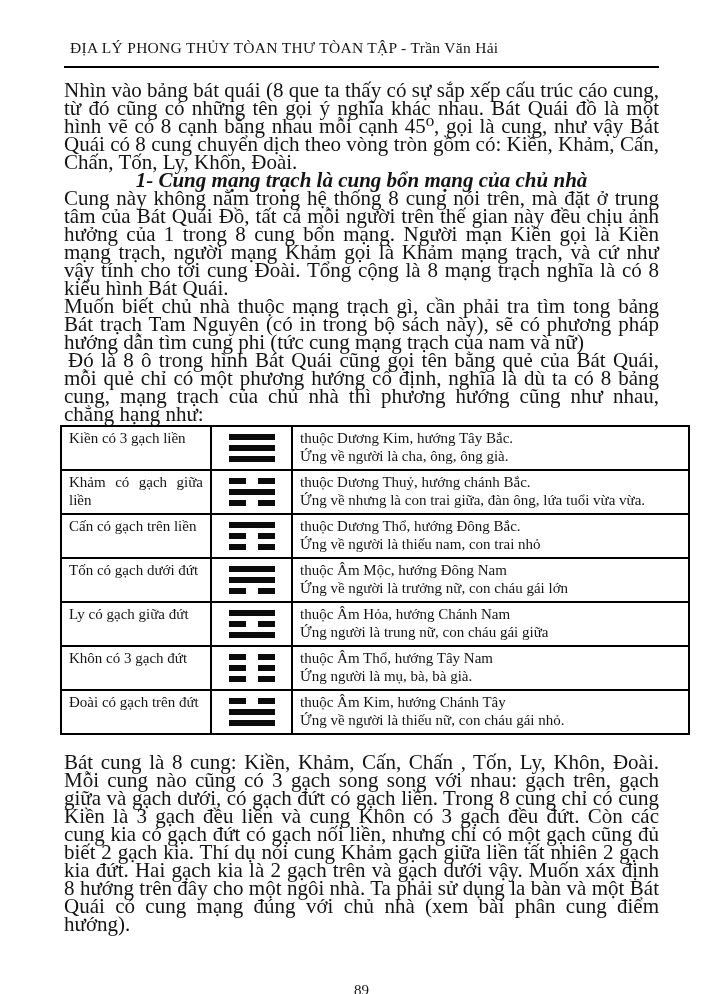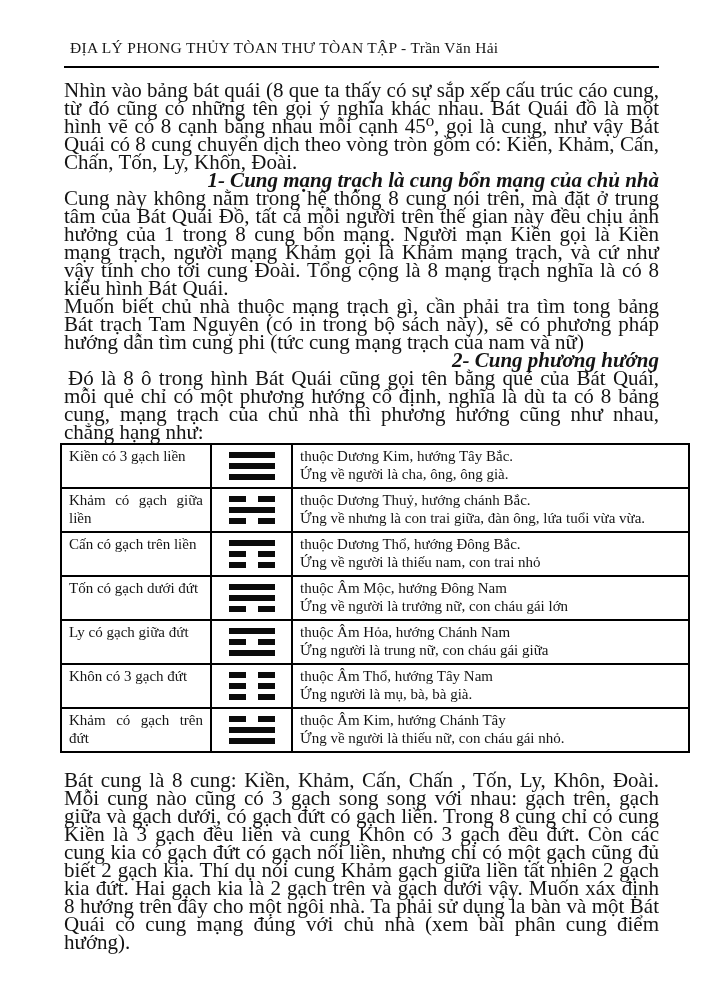--- a/index.html
+++ b/index.html
@@ -17,21 +17,21 @@
     font-size:15.5px;line-height:20px;letter-spacing:0.3px;
     padding-left:6px;white-space:nowrap;
   }
   .header-rule{
     border:none;border-top:2px solid #000;margin:8px 0 13px 0;height:0;
   }
   .body p{
     margin:0;font-size:21px;line-height:18px;text-align:justify;
   }
   .body p.h{
-    font-weight:bold;font-style:italic;text-align:right;
+    font-weight:bold;font-style:italic;text-align:center;
   }
   .p-ind{text-indent:4px;}
   table.bagua{
     border-collapse:collapse;margin:2px 0 0 -4px;width:583px;table-layout:fixed;
   }
   table.bagua td{
     border:2px solid #000;font-size:15px;line-height:18px;
     padding:2px 7px;vertical-align:top;box-sizing:border-box;
   }
   td.c-label{width:150px;text-align:justify;}
@@ -55,21 +55,20 @@
 
   <div class="header-title">ĐỊA LÝ PHONG THỦY TÒAN THƯ  TÒAN TẬP -  Trần Văn Hải</div>
 
   <hr class="header-rule">
 
   <div class="body">
     <p>Nhìn vào bảng bát quái (8 que ta thấy có sự sắp xếp cấu trúc cáo cung, từ đó cũng có những tên gọi ý nghĩa khác nhau. Bát Quái đồ là một hình vẽ có 8 cạnh bằng nhau mỗi cạnh 45⁰, gọi là cung, như vậy Bát Quái có 8 cung chuyển dịch theo vòng tròn gồm có: Kiền, Khảm, Cấn, Chấn, Tốn, Ly, Khôn, Đoài.</p>
     <p class="h">1- Cung mạng trạch là cung bổn mạng của chủ nhà</p>
     <p>Cung này không nằm trong hệ thống 8 cung nói trên, mà đặt ở trung tâm của Bát Quái Đồ, tất cả mỗi người trên thế gian này đều chịu ảnh hưởng của 1 trong 8 cung bổn mạng. Người mạn Kiền gọi là Kiền mạng trạch, người mạng Khảm gọi là Khảm mạng trạch, và cứ như vậy tính cho tới cung Đoài. Tổng cộng là 8 mạng trạch nghĩa là có 8 kiểu hình Bát Quái.</p>
     <p>Muốn biết chủ nhà thuộc mạng trạch gì, cần phải tra tìm tong bảng Bát trạch Tam Nguyên (có in trong bộ sách này), sẽ có phương pháp hướng dẫn tìm cung phi (tức cung mạng trạch của nam và nữ)</p>
-    <p class="h">2- Cung phương hướng</p>
     <p class="p-ind">Đó là 8 ô trong hình Bát Quái cũng gọi tên bằng quẻ của Bát Quái, mỗi quẻ chỉ có một phương hướng cố định, nghĩa là dù ta có 8 bảng cung, mạng trạch của chủ nhà thì phương hướng cũng như nhau, chẳng hạng như:</p>
   </div>
 
   <table class="bagua">
     <tbody>
         <tr>
           <td class="c-label">Kiền có 3 gạch liền</td>
           <td class="c-tri">
             <div class="tri-line"></div>
             <div class="tri-line"></div>
@@ -134,21 +133,21 @@
             <div class="tri-line broken"></div>
             <div class="tri-line broken"></div>
             <div class="tri-line broken"></div>
           </td>
           <td class="c-desc">
             <div>thuộc Âm Thổ, hướng Tây Nam</div>
             <div>Ứng người là mụ, bà, bà già.</div>
           </td>
         </tr>
         <tr>
-          <td class="c-label">Khảm có gạch trên đứt</td>
+          <td class="c-label">Đoài có gạch trên đứt</td>
           <td class="c-tri">
             <div class="tri-line broken"></div>
             <div class="tri-line"></div>
             <div class="tri-line"></div>
           </td>
           <td class="c-desc">
             <div>thuộc Âm Kim, hướng Chánh Tây</div>
             <div>Ứng về người là thiếu nữ, con cháu gái nhỏ.</div>
           </td>
         </tr>

